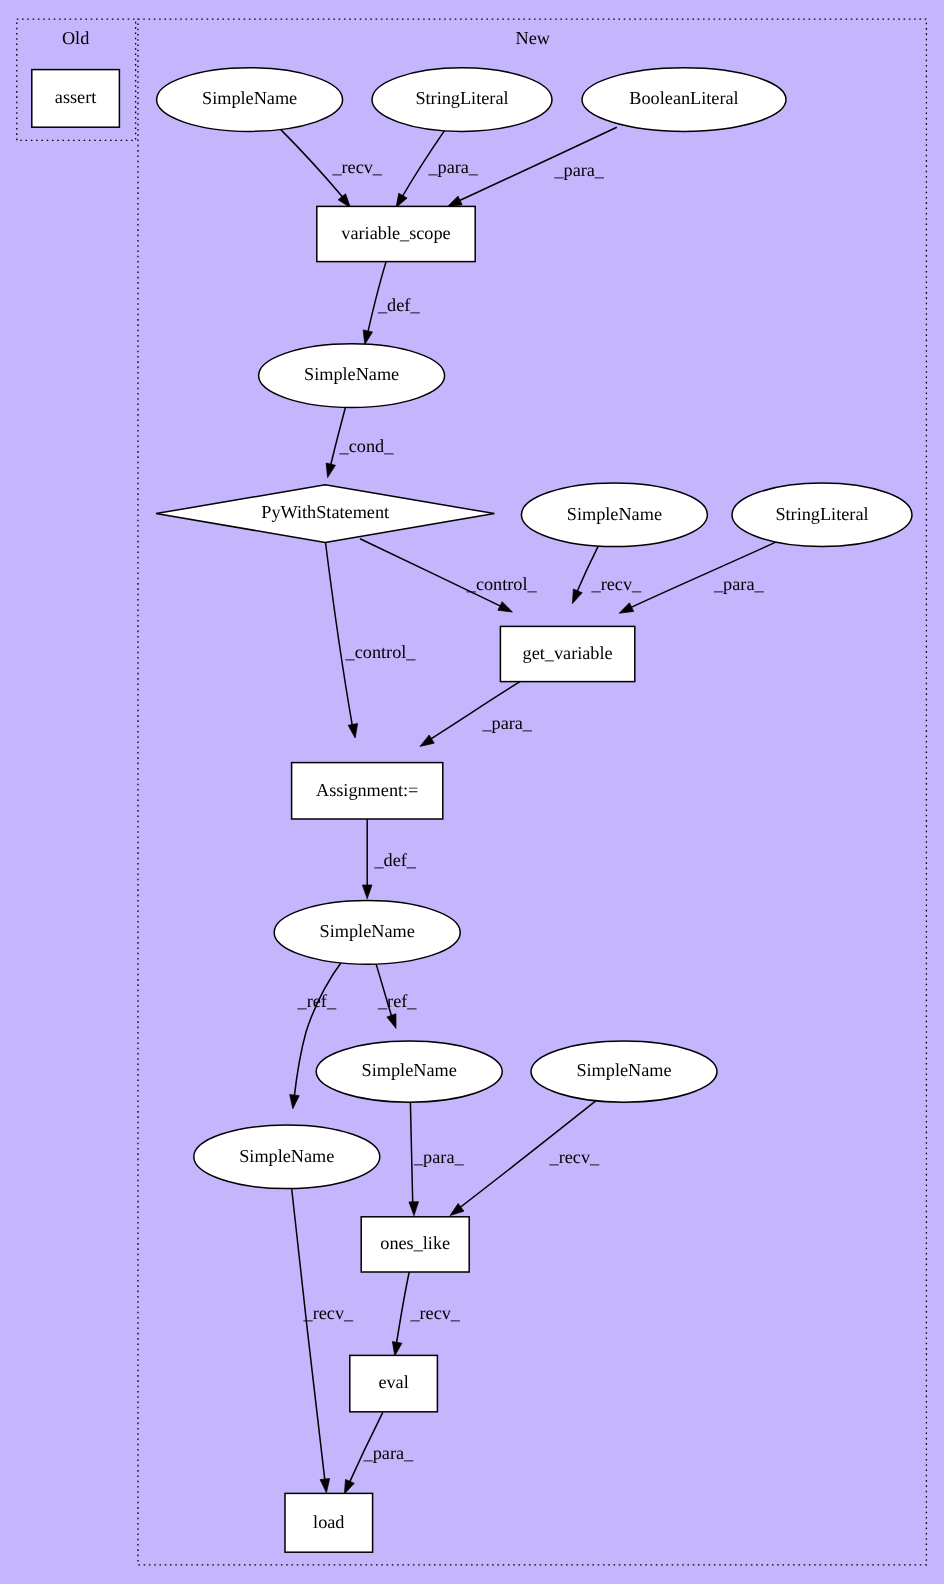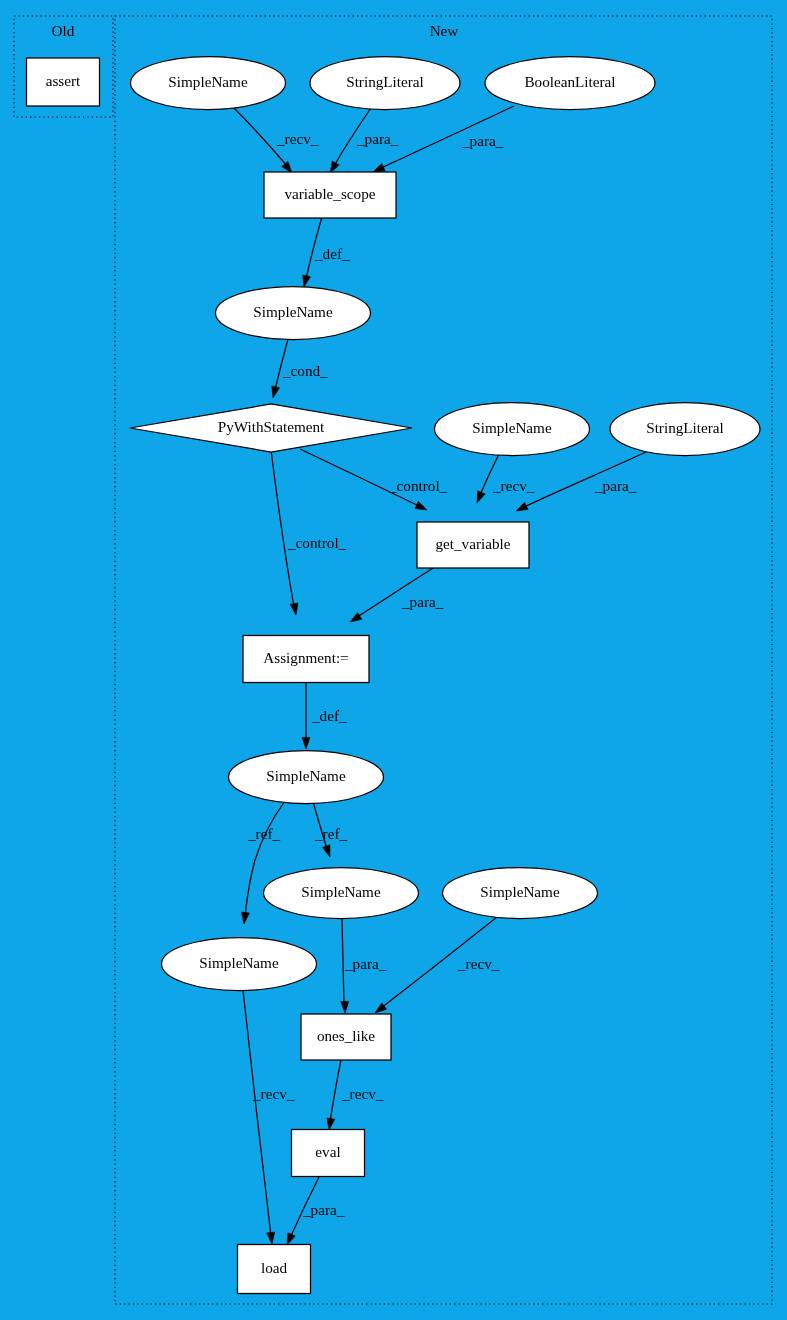--- a/index.html
+++ b/index.html
@@ -8,21 +8,21 @@
     background: #ffffff;
   }
   body {
     font-family: "Liberation Serif", "DejaVu Serif", serif;
   }
   #canvas-wrap {
     position: relative;
     width: 787px;
     height: 1320px;
     overflow: hidden;
-    background: #0ea5e9;
+    background: #c4b5fd;
   }
   svg#graph {
     display: block;
     width: 787px;
     height: 1320px;
   }
   .cluster-box {
     fill: none;
     stroke: #000000;
     stroke-width: 1.1;

